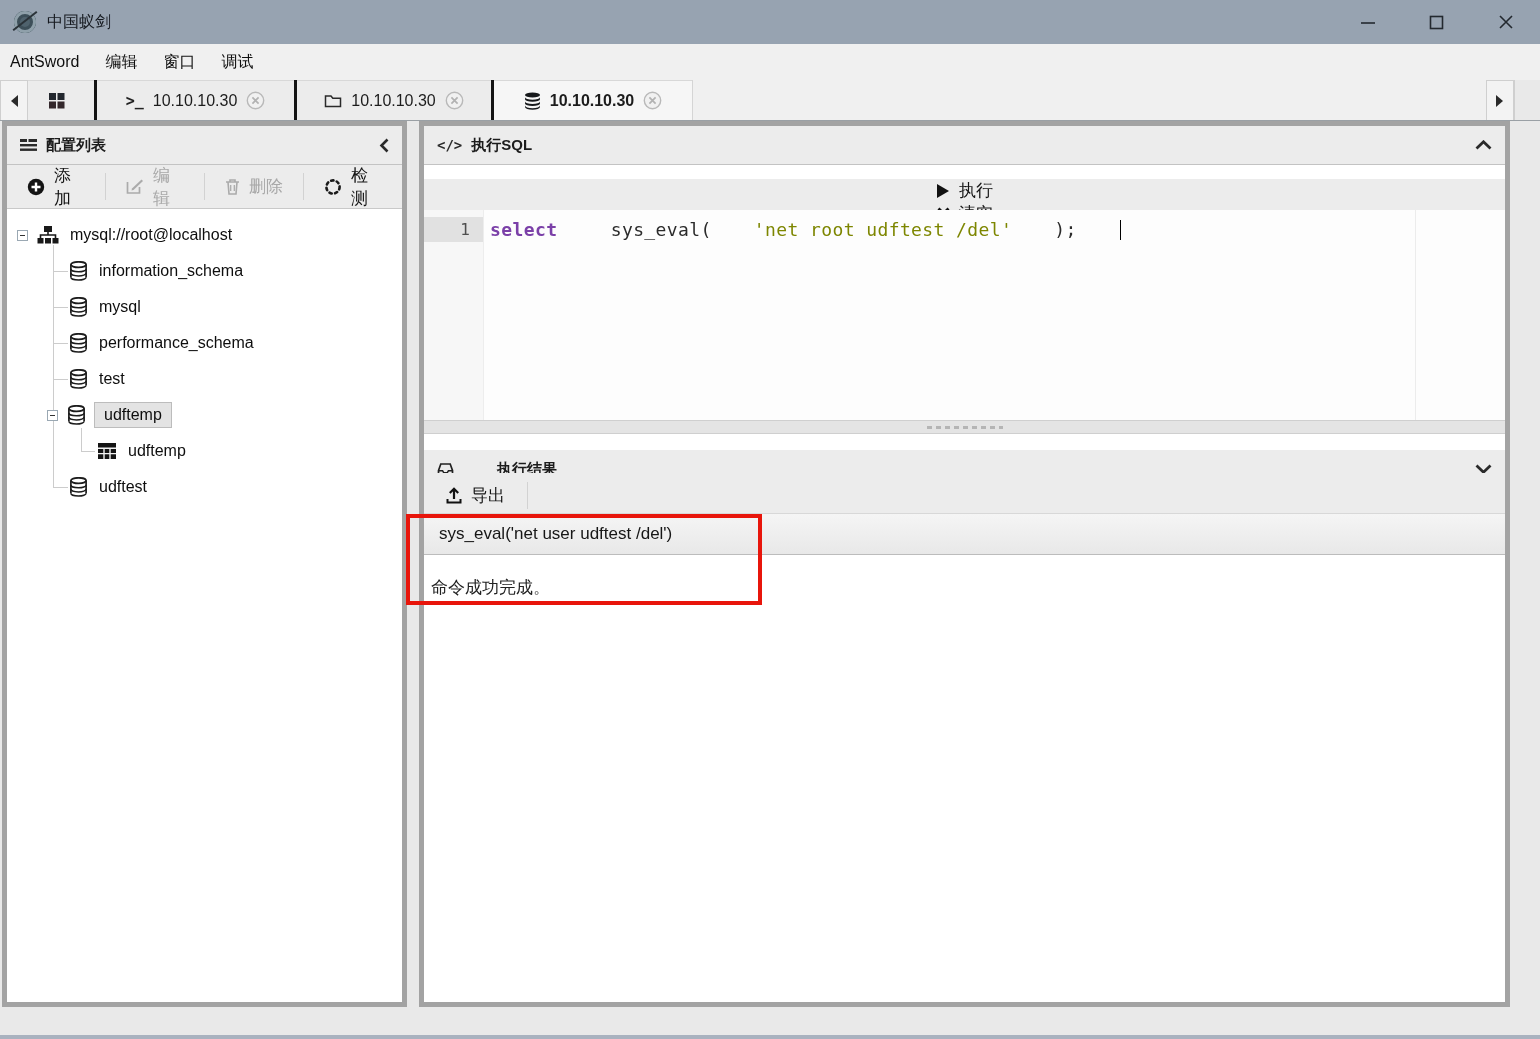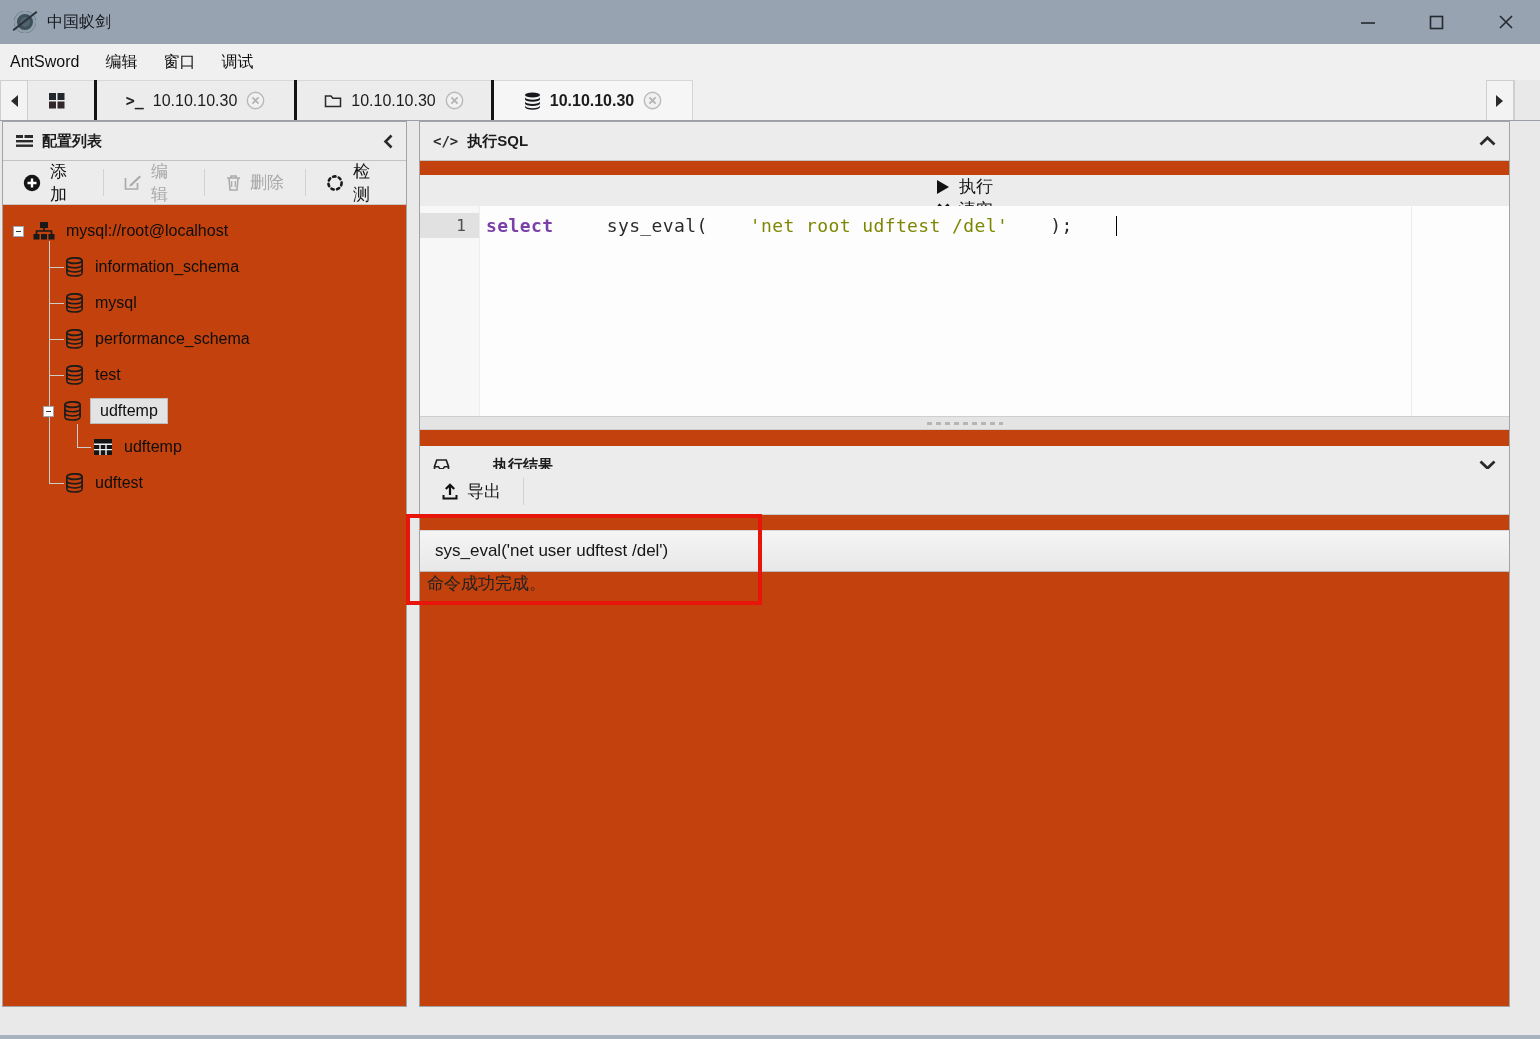--- a/index.html
+++ b/index.html
@@ -33,21 +33,21 @@
     background:#f3f3f3; border:1px solid #cfcfcf; border-bottom:none; }
   .tab { display:flex; align-items:center; justify-content:center; gap:9px;
     font-size:16px; color:#1c1c1c; background:#ececec; border-top:1px solid #d8d8d8; }
   .tab.active { background:#f6f6f6; font-weight:bold; }
   .tab-sep { width:3px; background:#141414; }
   .tab-filler { flex:1; background:#f0f0f0; border-left:1px solid #d5d5d5; }
   .tab-right-gap { width:26px; background:#e9e9e9; border-left:1px solid #cfcfcf; }
   .term-glyph { font-family:"DejaVu Sans Mono", monospace; font-size:15px; font-weight:bold; color:#222; }
   .close-circ { display:flex; }
   
-  .panel { position:absolute; background:#c2410c; border:1px solid #a3a3a3; }
+  .panel { position:absolute; background:#ffffff; border:5px solid #a3a3a3; }
   .p-header { height:39px; background:#ececec; border-bottom:1px solid #c3c3c3;
     display:flex; align-items:center; padding:0 13px; font-size:15px; font-weight:bold; color:#1c1c1c; gap:9px; }
   .p-header .spacer { margin-left:auto; }
   .toolbar { height:44px; background:#ececec; border-bottom:1px solid #c9c9c9;
     display:flex; align-items:center; }
   .tbtn { display:flex; align-items:center; justify-content:center; gap:9px;
     font-family:"Liberation Serif", serif; font-size:17px; color:#141414; padding:0 20px; }
   .tbtn.disabled { color:#a8a8a8; }
   .tb-sep { width:1px; height:27px; background:#d2d2d2; }
   
@@ -71,21 +71,21 @@
     font-family:"DejaVu Sans Mono", monospace; font-size:18px; letter-spacing:.4px; white-space:pre; color:#2b2b2b;gap:42px; }
   .kw { color:#7b40a8; font-weight:bold; }
   .str { color:#7d8600; }
   .cursor { display:inline-block; width:1px; height:20px; background:#000; margin-left:1px; }
   .ed-vline { position:absolute; left:991px; top:84px; height:210px; width:1px; background:#ececec; }
   .splitter { top:294px; height:14px; background:#e4e4e4; border-top:1px solid #cfcfcf; border-bottom:1px solid #cfcfcf; }
   .split-dots { position:absolute; left:50%; top:5px; transform:translateX(-50%); width:76px; height:3px;
     background:repeating-linear-gradient(90deg,#b5b5b5 0 5px,transparent 5px 9px); }
   .res-header { top:324px;gap:43px; }
   .res-toolbar { top:347px; height:46px; }
-  .res-h-row { top:408px; height:42px; background:linear-gradient(#f5f5f5,#e8e8e8);
+  .res-h-row { top:387px; height:42px; background:linear-gradient(#f5f5f5,#e8e8e8);
     border-top:1px solid #d8d8d8; border-bottom:1px solid #bcbcbc;
     display:flex; align-items:center; padding-left:15px; font-size:17px; color:#161616; }
   .res-v-row { top:439px; height:44px; display:flex; align-items:center; padding-left:7px;
     font-family:Liberation Mono, monospace; font-size:17px; color:#222; }
   
   .red-box { position:absolute; left:406px; top:514px; width:356px; height:91px;
     border:4px solid #e8150b; z-index:60; pointer-events:none; }
   
   .statusbar { position:absolute; left:0; bottom:4px; width:1540px; height:28px; background:#e9e9e9; }
   .win-bottom-edge { position:absolute; left:0; bottom:0; width:1540px; height:4px; background:#a9b2bf; }

